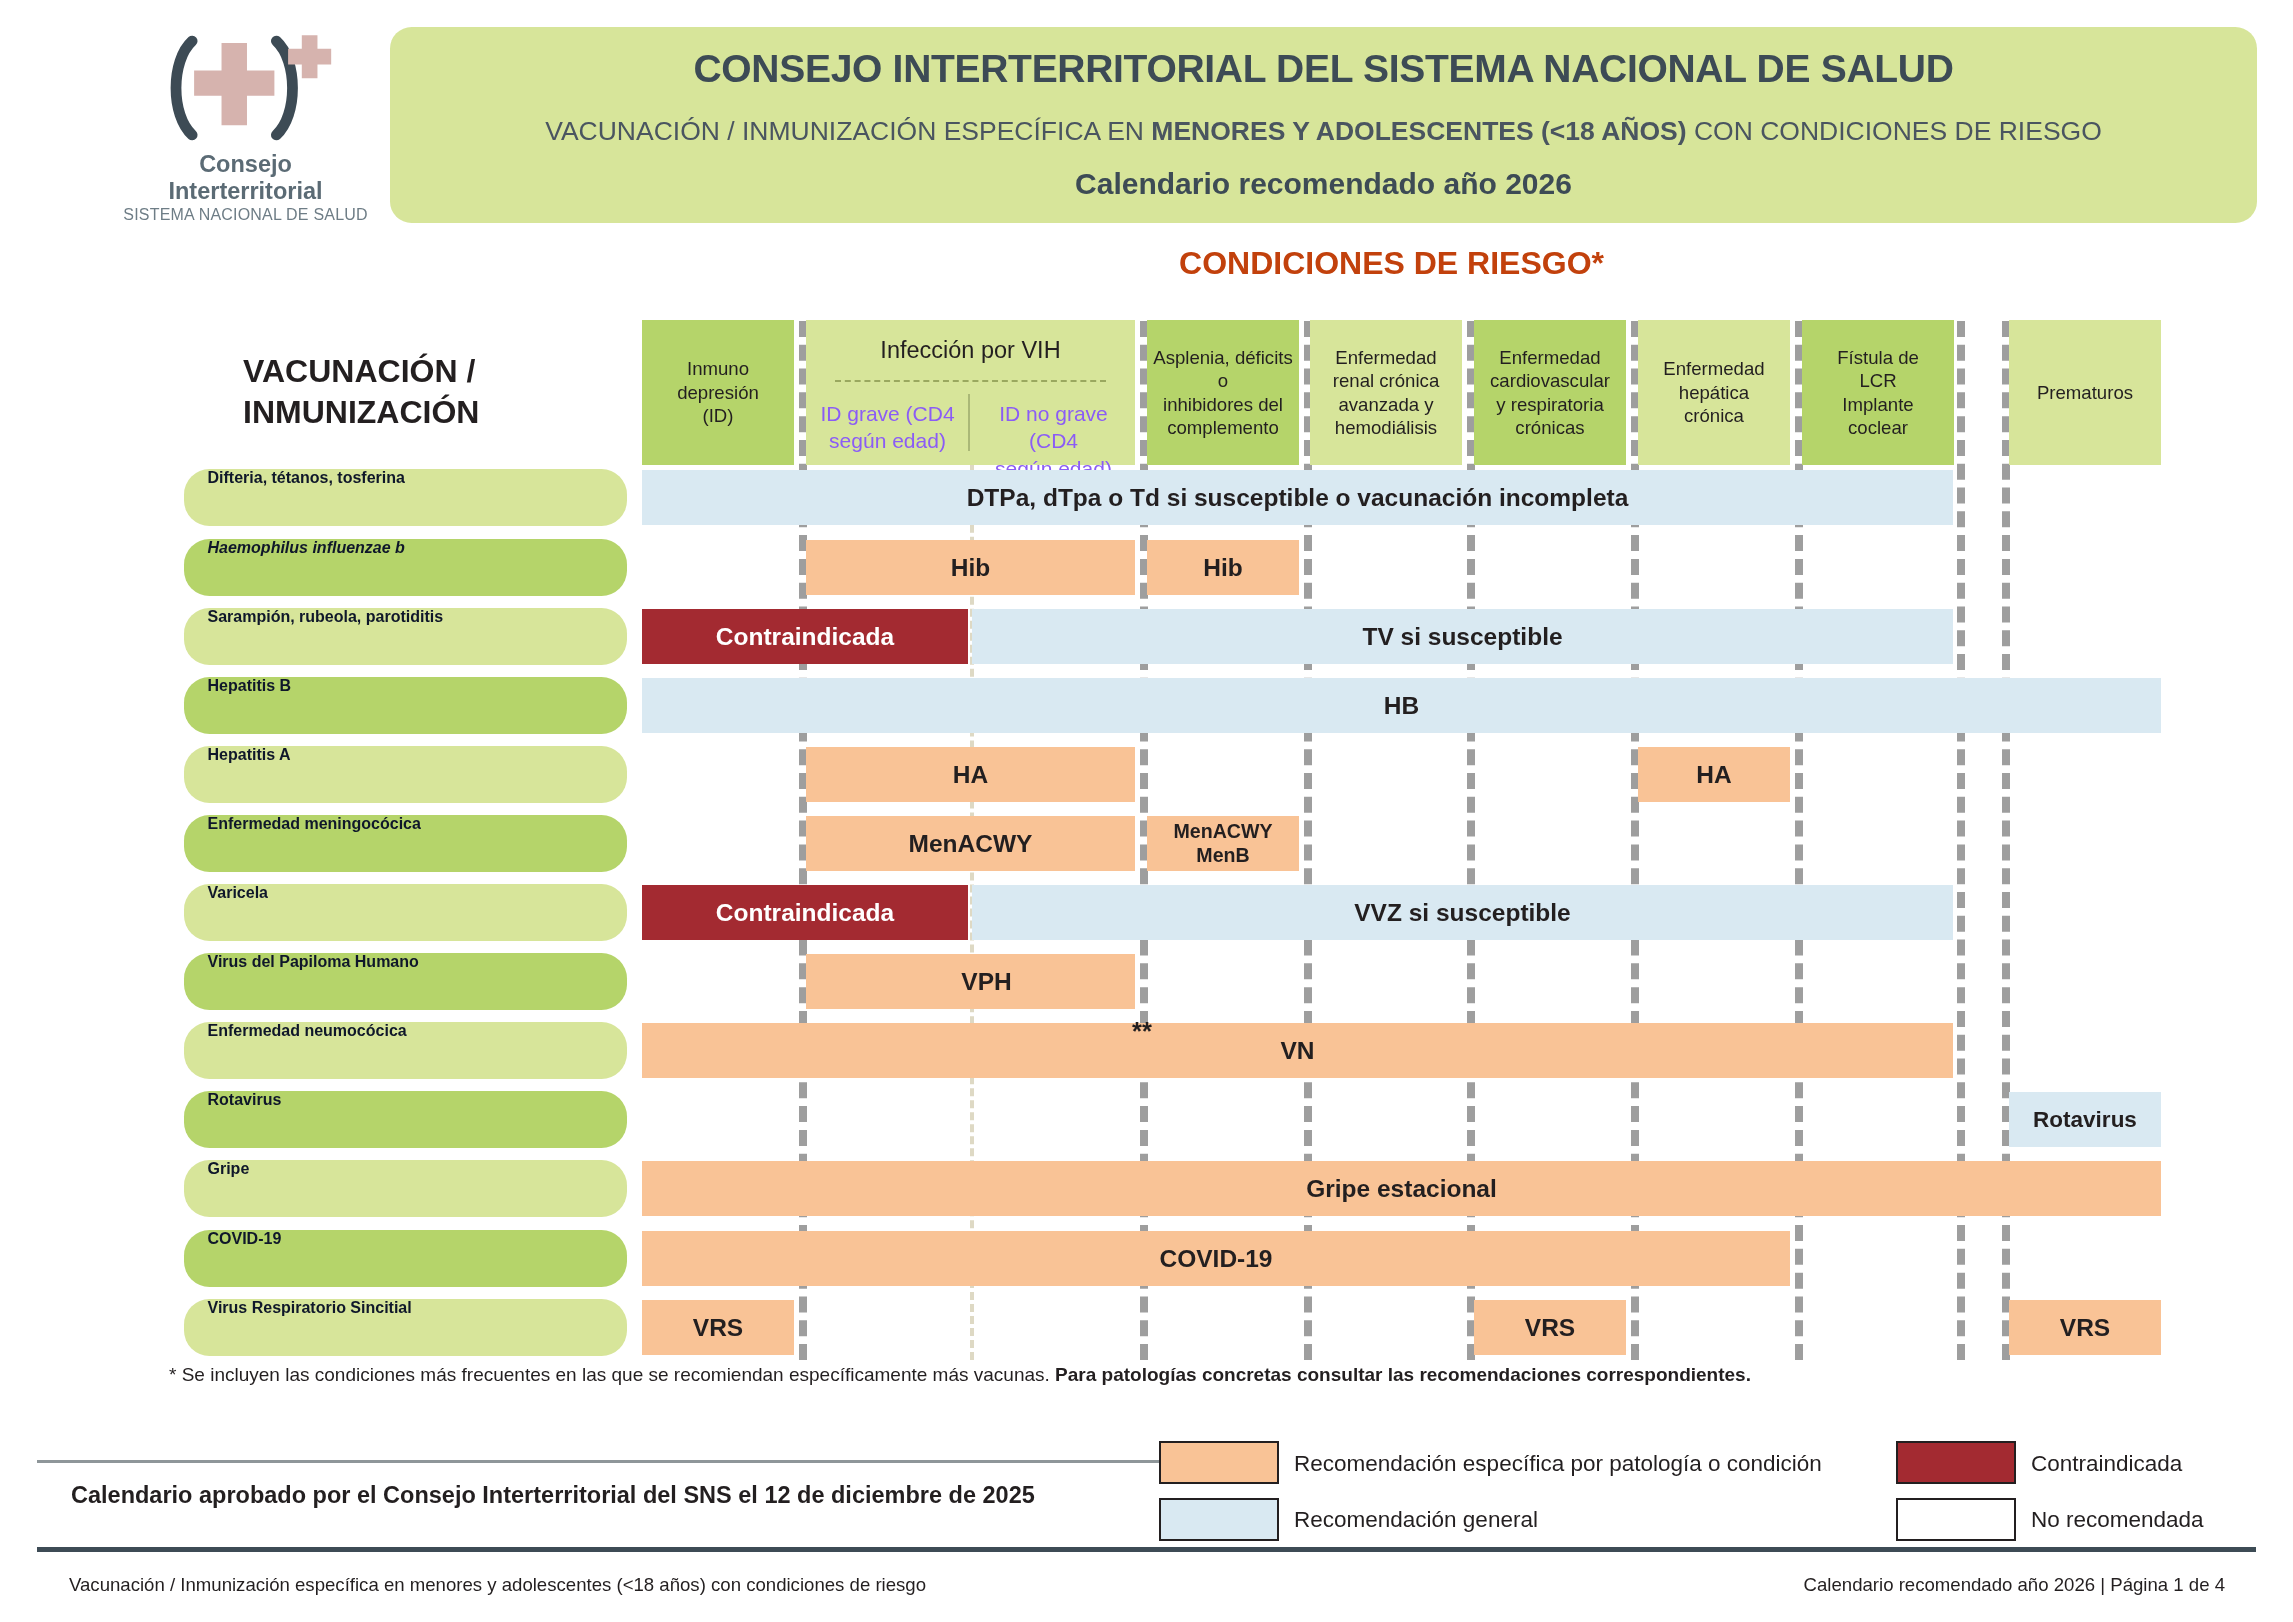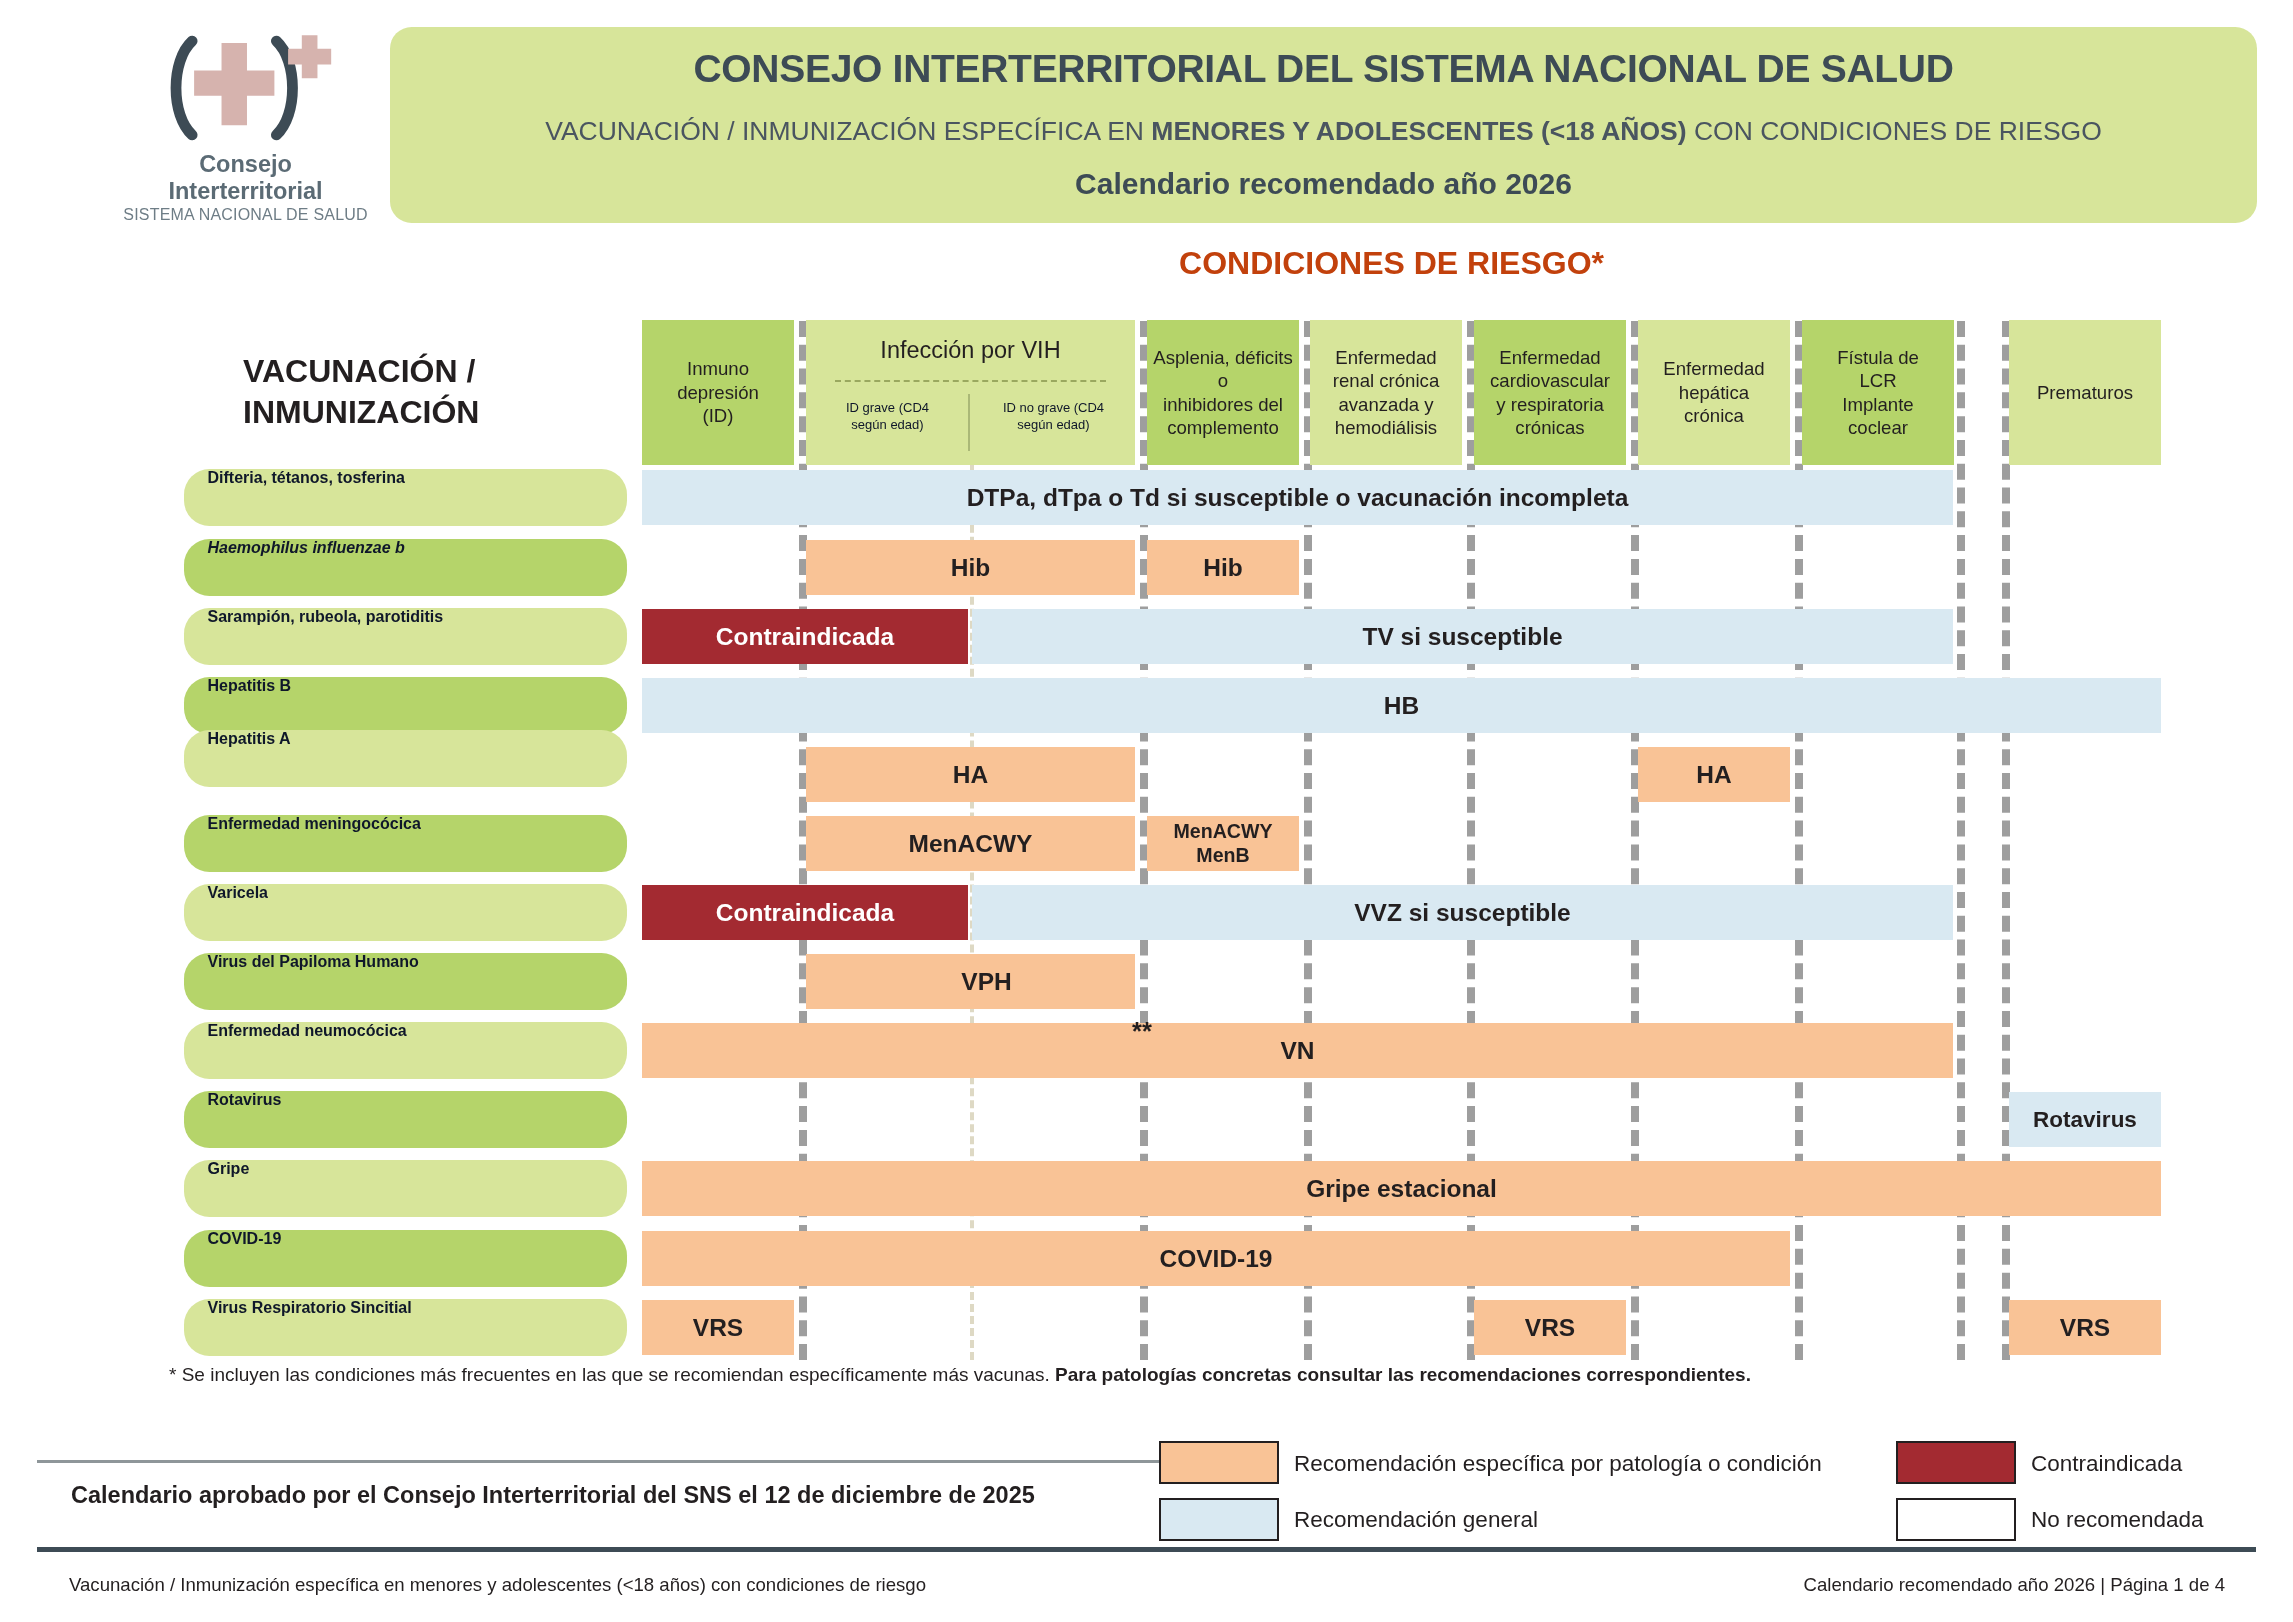--- a/index.html
+++ b/index.html
@@ -33,22 +33,22 @@
   #grid{position:absolute;left:0;top:0;width:2294px;height:1622px;}
   .hcell{position:absolute;box-sizing:border-box;display:flex;align-items:center;
     justify-content:center;text-align:center;font-size:18.6px;line-height:1.26;color:#231f20;
     padding:3.9px 3.9px;}
   .hcell.g1{background:#b5d46a;}
   .hcell.g2{background:#d7e59a;}
   .vihbox{position:absolute;box-sizing:border-box;background:#d7e59a;}
   .vihtitle{position:absolute;width:100%;text-align:center;font-size:23.5px;color:#231f20;}
   .vihdash{position:absolute;border-top:2px dashed #9aa85f;}
   .vihsplit{position:absolute;border-left:2px solid #aab877;}
-  .vihsub{position:absolute;box-sizing:border-box;text-align:center;font-size:13px;
-    line-height:1.3;color:#0f172a;}
+  .vihsub{position:absolute;box-sizing:border-box;text-align:center;font-size:21px;
+    line-height:1.3;color:#8b5cf6;}
   .sep{position:absolute;width:8.8px;border-left:8.8px dashed #9e9e9e;box-sizing:border-box;}
   .sepl{position:absolute;width:4.9px;border-left:4.9px dashed #ded9c4;box-sizing:border-box;}
   .rowlabel{position:absolute;box-sizing:border-box;border-radius:25.5px;
     display:flex;align-items:flex-start;font-size:16px;font-weight:bold;color:#0f172a;
     padding-left:23.5px;}
   .rl1{background:#d7e59a;}
   .rl2{background:#b5d46a;}
   .cell{position:absolute;box-sizing:border-box;display:flex;align-items:center;
     justify-content:center;text-align:center;font-weight:bold;color:#231f20;}
   .c-general{background:#d9e9f2;}
@@ -154,21 +154,21 @@
     </div>
     <div class="cell c-general" style="left: 972px; top: 609px; width: 981px; height: 55px; font-size: 24.5px;">
       <span style="line-height: 1.2;">TV si susceptible</span>
     </div>
     <div class="rowlabel rl2" style="left: 184px; top: 677px; width: 443px; height: 57px;">
       <span>Hepatitis B</span>
     </div>
     <div class="cell c-general" style="left: 642px; top: 678px; width: 1519px; height: 55px; font-size: 24.5px;">
       <span style="line-height: 1.2;">HB</span>
     </div>
-    <div class="rowlabel rl1" style="left: 184px; top: 730px; width: 443px; height: 57px;">
+    <div class="rowlabel rl1" style="left: 184px; top: 746px; width: 443px; height: 57px;">
       <span>Hepatitis A</span>
     </div>
     <div class="cell c-specific" style="left: 806px; top: 747px; width: 329px; height: 55px; font-size: 24.5px;">
       <span style="line-height: 1.2;">HA</span>
     </div>
     <div class="cell c-specific" style="left: 1638px; top: 747px; width: 152px; height: 55px; font-size: 24.5px;">
       <span style="line-height: 1.2;">HA</span>
     </div>
     <div class="rowlabel rl2" style="left: 184px; top: 815px; width: 443px; height: 57px;">
       <span>Enfermedad meningocócica</span>

